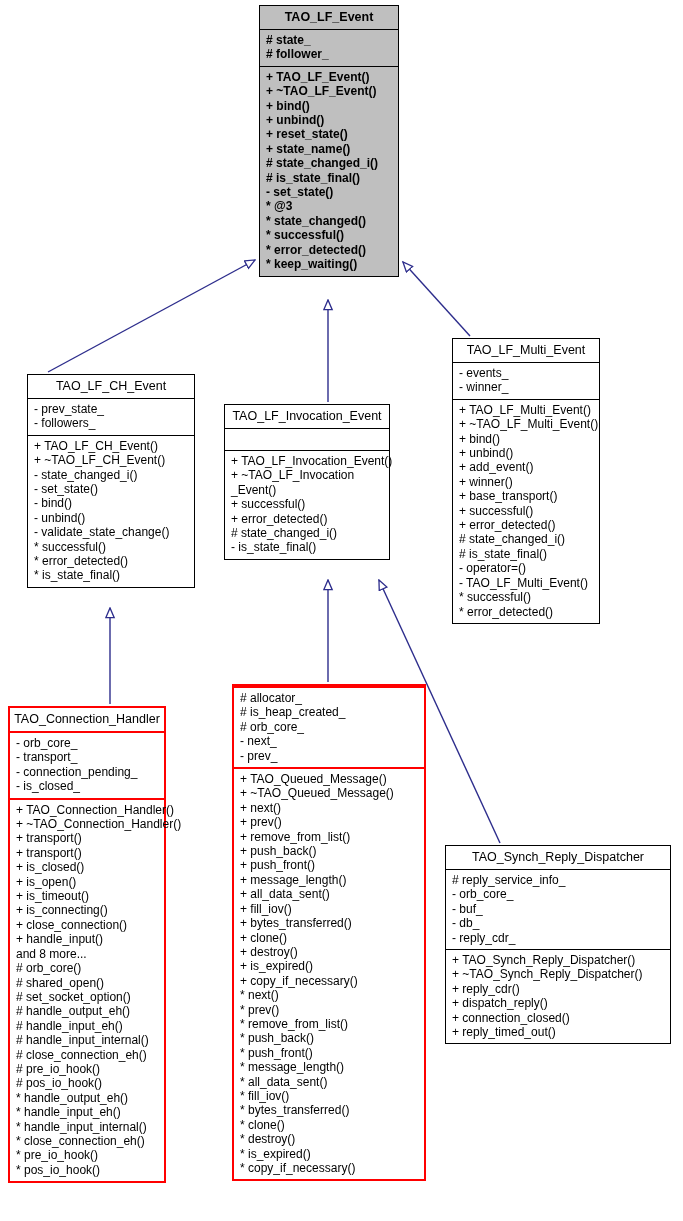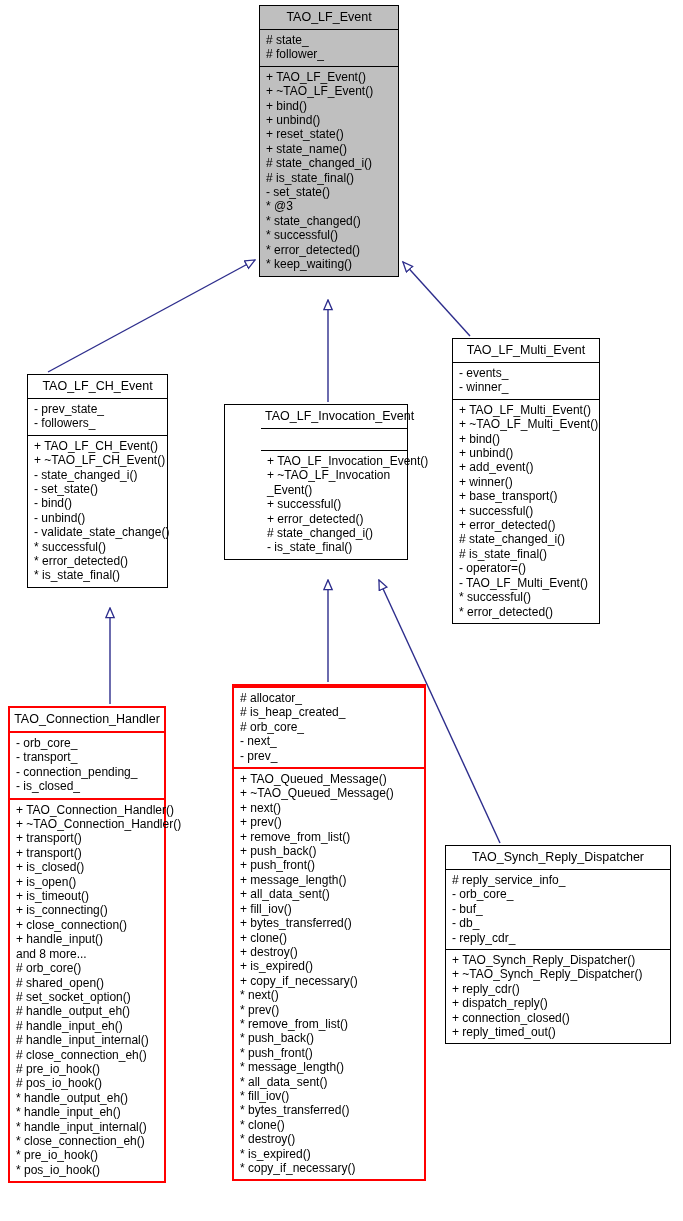--- a/index.html
+++ b/index.html
@@ -27,20 +27,21 @@
   }
   .uml-class {
     position: absolute;
     box-sizing: border-box;
     border: 1px solid #000000;
     background: #ffffff;
     z-index: 5;
   }
   .uml-class.shaded {
     background: #bfbfbf;
+    font-weight: bold;
   }
   .uml-class.highlight {
     border: 2px solid #ff0000;
   }
   .uml-title {
     text-align: center;
     font-size: 12.5px;
     color: #000000;
     padding: 4px 4px 5px 4px;
     line-height: 14px;
@@ -127,42 +128,42 @@
           <div class="uml-row"># state_changed_i()</div>
           <div class="uml-row"># is_state_final()</div>
           <div class="uml-row">- set_state()</div>
           <div class="uml-row">* @3</div>
           <div class="uml-row">* state_changed()</div>
           <div class="uml-row">* successful()</div>
           <div class="uml-row">* error_detected()</div>
           <div class="uml-row">* keep_waiting()</div>
         </div>
       </div>
-      <div class="uml-class" style="left: 27px; top: 374px; width: 141px;">
+      <div class="uml-class" style="left: 27px; top: 374px; width: 168px;">
         <div class="uml-title">TAO_LF_CH_Event</div>
         <div class="uml-sep"></div>
         <div class="uml-compartment">
           <div class="uml-row">- prev_state_</div>
           <div class="uml-row">- followers_</div>
         </div>
         <div class="uml-sep"></div>
         <div class="uml-compartment">
           <div class="uml-row">+ TAO_LF_CH_Event()</div>
           <div class="uml-row">+ ~TAO_LF_CH_Event()</div>
           <div class="uml-row">- state_changed_i()</div>
           <div class="uml-row">- set_state()</div>
           <div class="uml-row">- bind()</div>
           <div class="uml-row">- unbind()</div>
           <div class="uml-row">- validate_state_change()</div>
           <div class="uml-row">* successful()</div>
           <div class="uml-row">* error_detected()</div>
           <div class="uml-row">* is_state_final()</div>
         </div>
       </div>
-      <div class="uml-class" style="left: 224px; top: 404px; width: 184px; padding-left: 36px;">
+      <div class="uml-class" style="left: 224px; top: 404px; width: 166px;">
         <div class="uml-title">TAO_LF_Invocation_Event</div>
         <div class="uml-sep"></div>
         <div class="uml-compartment empty"></div>
         <div class="uml-sep"></div>
         <div class="uml-compartment">
           <div class="uml-row">+ TAO_LF_Invocation_Event()</div>
           <div class="uml-row wrapline">+ ~TAO_LF_Invocation
 _Event()</div>
           <div class="uml-row">+ successful()</div>
           <div class="uml-row">+ error_detected()</div>

